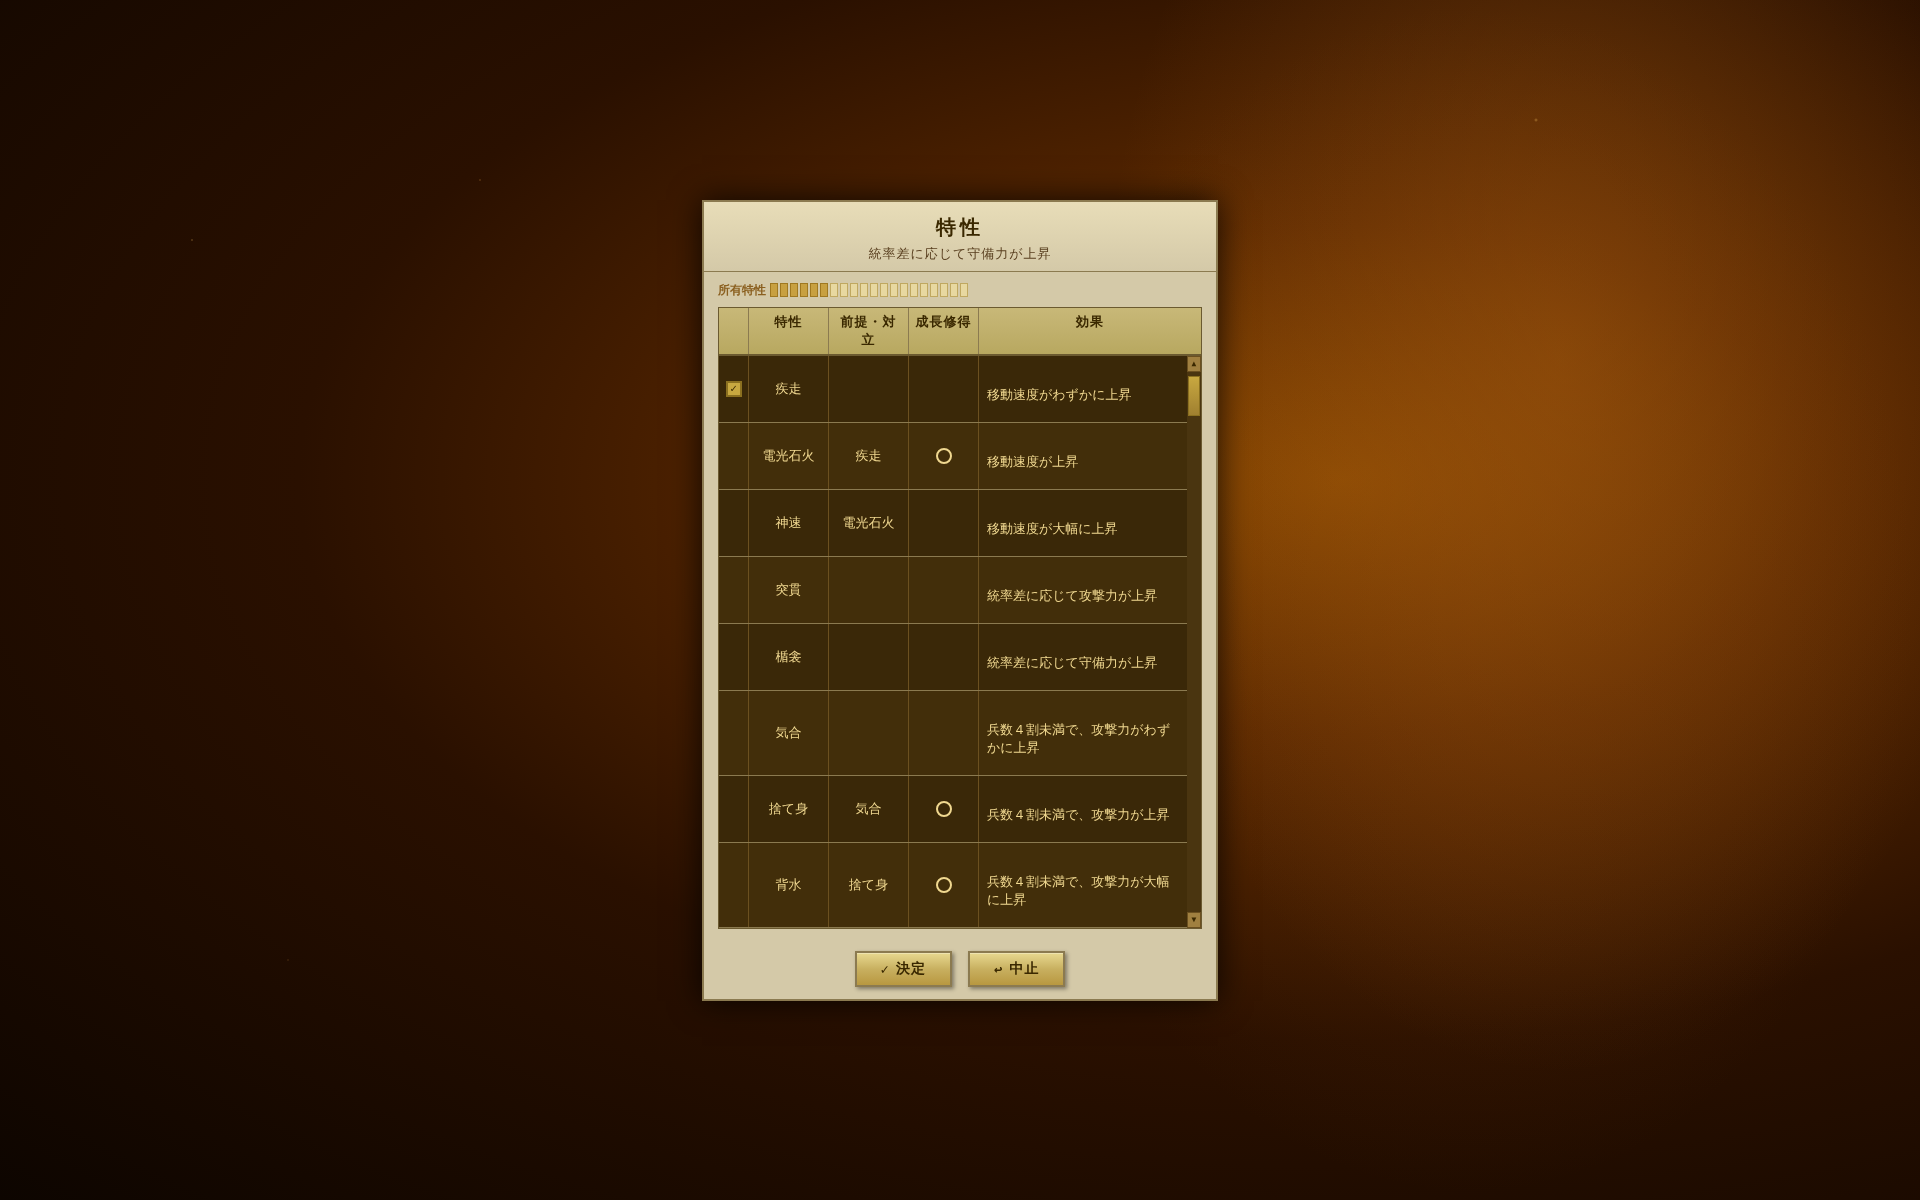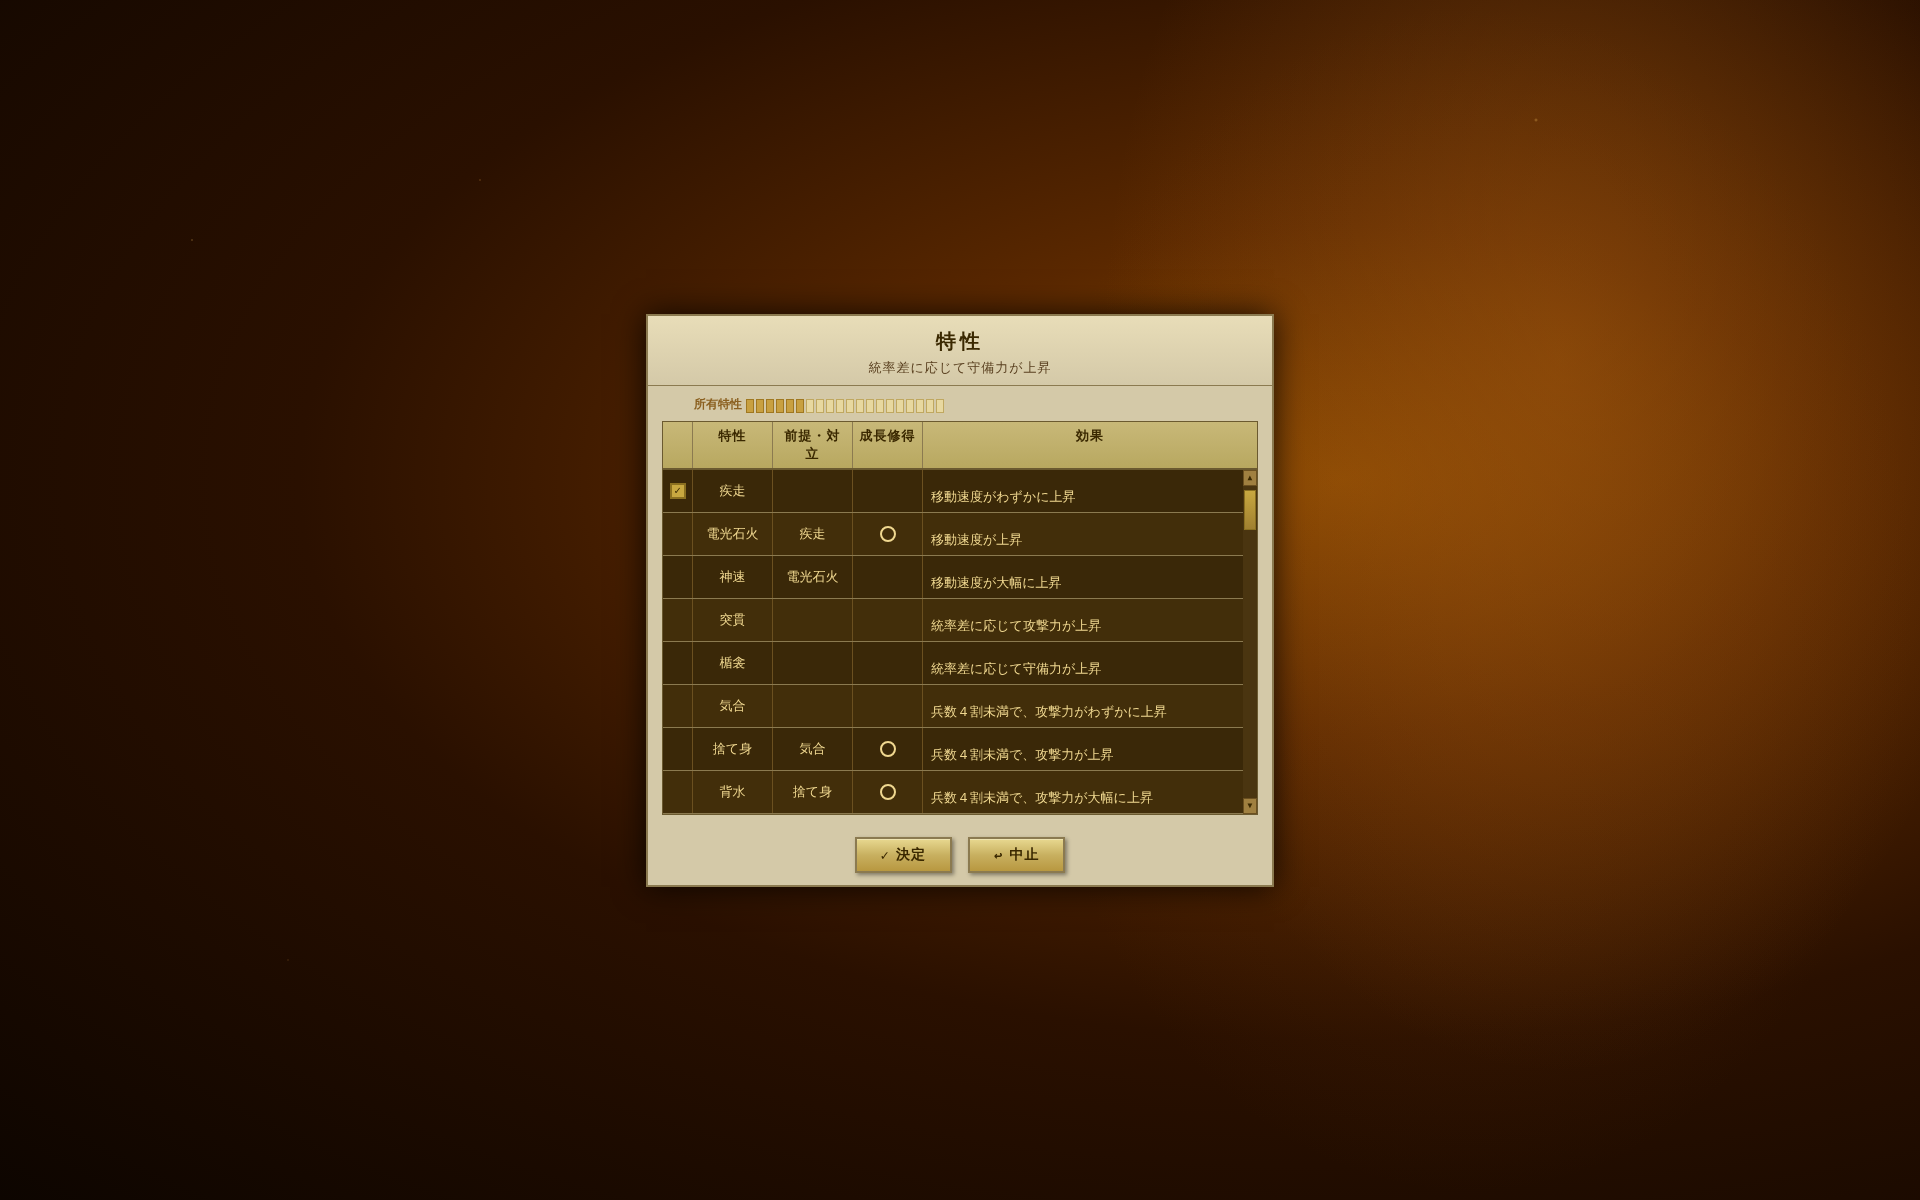--- a/index.html
+++ b/index.html
@@ -49,21 +49,21 @@
     .modal-overlay {
       position: absolute;
       inset: 0;
       display: flex;
       align-items: center;
       justify-content: center;
       z-index: 10;
     }
 
     .modal {
-      width: 628px;
+      width: 516px;
       background: #d4c9a8;
       border: 2px solid #8b7a50;
       box-shadow: 0 0 30px rgba(0,0,0,0.8), inset 0 0 10px rgba(255,255,255,0.1);
       position: relative;
     }
 
     .modal-header {
       background: linear-gradient(180deg, #e8ddb8 0%, #d4c9a8 100%);
       padding: 12px 16px 8px;
       text-align: center;
@@ -84,24 +84,23 @@
       letter-spacing: 1px;
     }
 
     .modal-body {
       padding: 10px 14px;
       background: #d4c9a8;
     }
 
     .property-bar-row {
       display: flex;
-      align-items: flex-end;
+      align-items: center;
       margin-bottom: 8px;
       gap: 4px;
-      margin-left: 32px;
     }
 
     .property-bar-label {
       font-size: 12px;
       color: #8b6020;
       font-weight: bold;
       white-space: nowrap;
     }
 
     .property-bar {
@@ -167,21 +166,21 @@
 
     .table-row:nth-child(odd) {
       background: #3a2808;
     }
 
     .table-row:nth-child(even) {
       background: #422e0a;
     }
 
     .table-cell {
-      padding: 6px 8px;
+      padding: 18px 8px;
       font-size: 13px;
       color: #f0d890;
       text-align: center;
       border-right: 1px solid #6b5020;
       display: flex;
       align-items: center;
       justify-content: center;
       min-height: 30px;
     }
 

